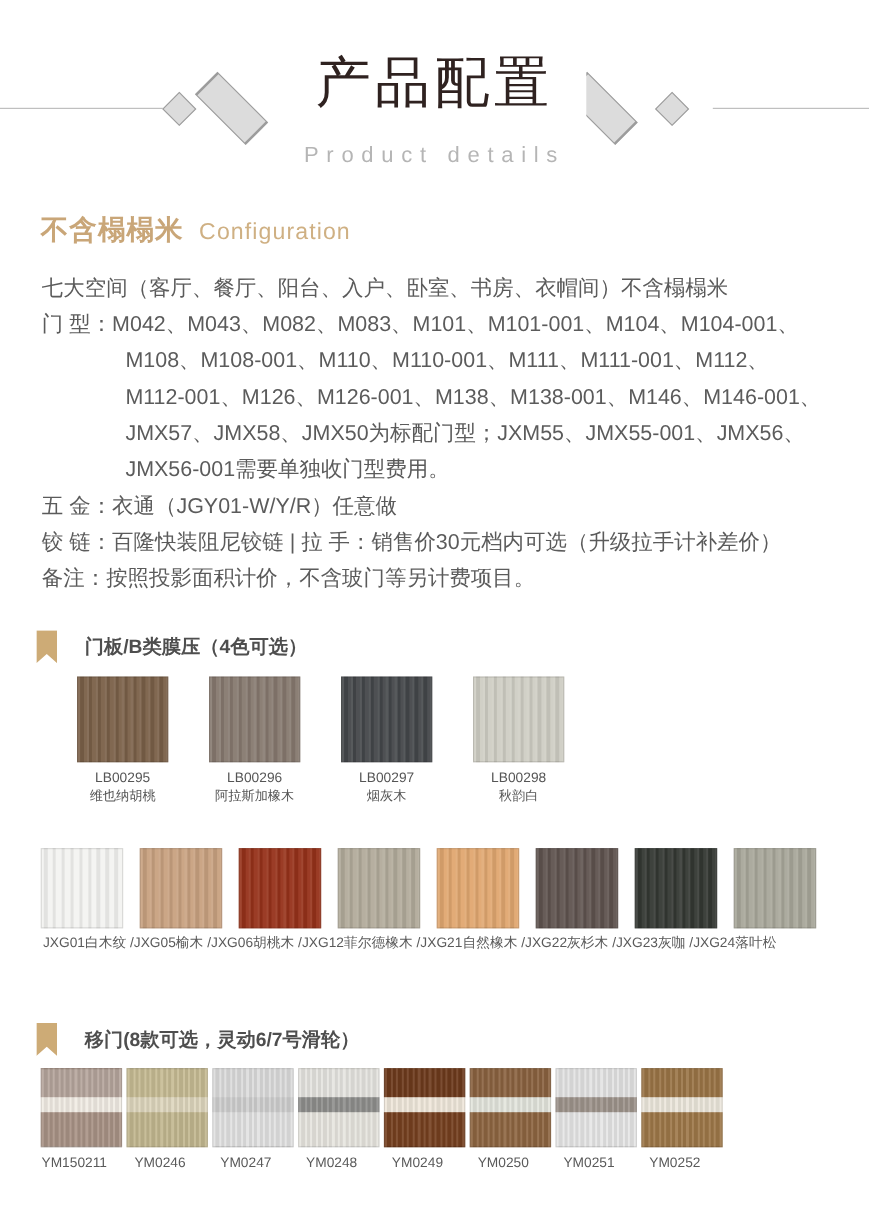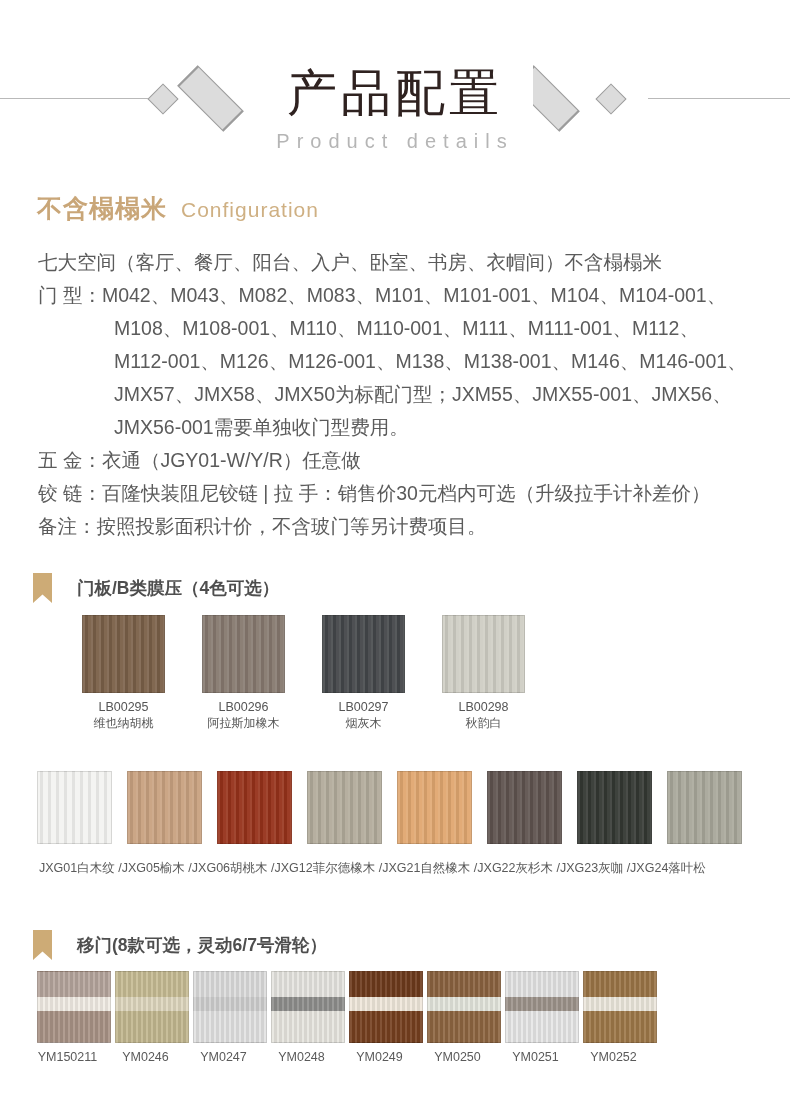--- a/index.html
+++ b/index.html
@@ -29,21 +29,21 @@
     transform:rotate(45deg);
   }
   .dia.d-sm{width:20px;height:20px;}
   .dia.d-lg{width:27px;height:27px;}
   .dia.l1{left:152px;top:88px;}
   .dia.l2{left:196px;top:84px;transform:rotate(45deg) scaleX(2.25);}
   .dia.r1{left:532px;top:84px;transform:rotate(45deg) scaleX(2.25);}
   .dia.r2{left:600px;top:88px;}
 
   .title{
-    position:absolute;top:68px;left:0;width:790px;
+    position:absolute;top:50px;left:0;width:790px;
     text-align:center;
     font-family:"Liberation Serif","DejaVu Serif",serif;
     font-size:50px;
     letter-spacing:4px;
     color:#2f2220;
     line-height:1;
     z-index:3;
   }
   .title-bg{
     position:absolute;top:48px;left:258px;width:275px;height:62px;
@@ -88,35 +88,35 @@
   }
   .ribbon{
     width:19px;height:30px;
     background:#cdab76;
     clip-path:polygon(0 0,100% 0,100% 100%,50% 72%,0 100%);
     flex:none;
   }
 
   
   .block1{position:absolute;top:573px;left:33px;width:730px;}
-  .sw1-row{display:flex;gap:37px;margin-top:12px;margin-left:17px;padding-left:32px;}
+  .sw1-row{display:flex;gap:37px;margin-top:12px;margin-left:5px;padding-left:32px;}
   .sw1{width:83px;}
   .sw1 .chip{width:83px;height:78px;}
   .sw1 .cap{
     margin-top:6px;text-align:center;
     font-size:12.5px;color:#555;line-height:16px;
   }
   .sw1 .cap .c2{font-size:12px;}
 
   
   .block2{position:absolute;top:760px;left:33px;width:730px;}
   .sw2-row{display:flex;gap:15px;margin-top:11px;margin-left:4px;}
   .sw2 .chip{width:75px;height:73px;}
   .cap2{
-    margin-top:16px;margin-left:6px;
+    margin-top:5px;margin-left:6px;
     font-size:12.5px;color:#5a5a5a;
     letter-spacing:0px;white-space:nowrap;
   }
 
   
   .block3{position:absolute;top:930px;left:33px;width:730px;}
   .sw3-row{display:flex;gap:17px;margin-top:11px;margin-left:4px;}
   .sw3{width:61px;}
   .sw3 .chip{width:74px;height:72px;}
   .sw3 .cap{

